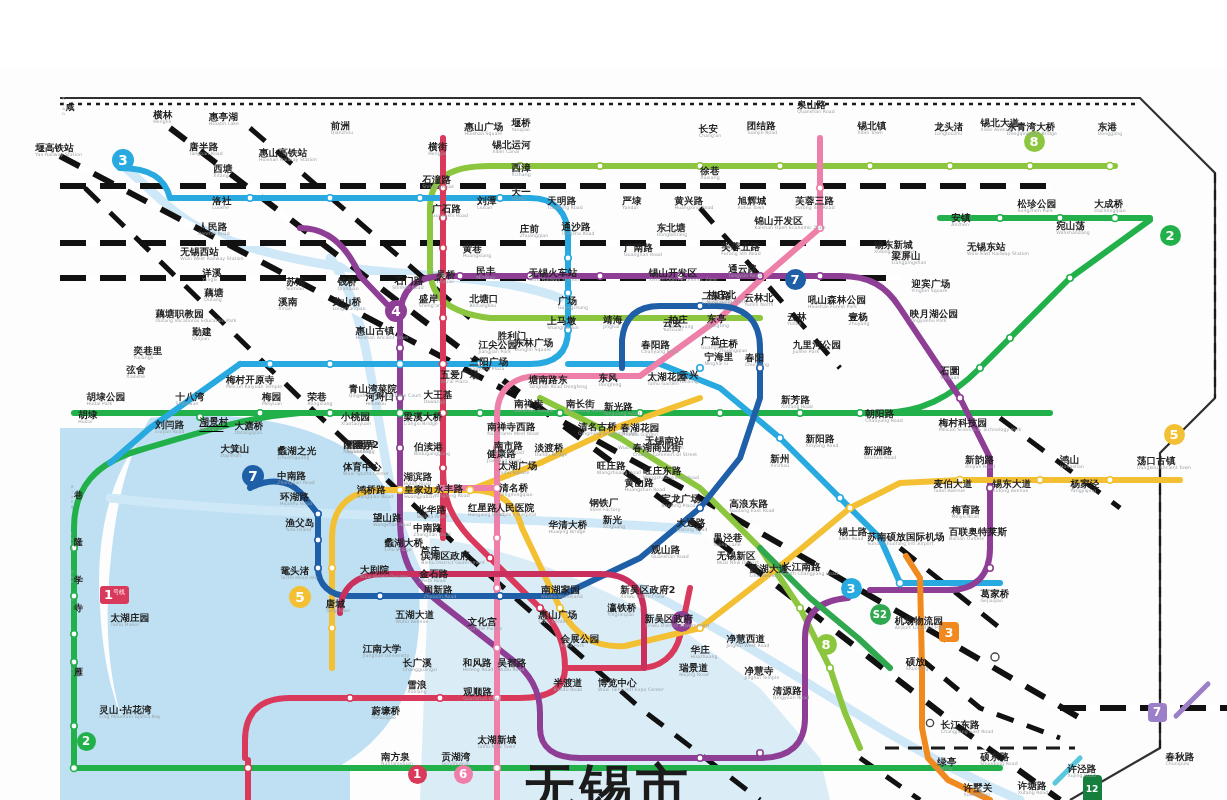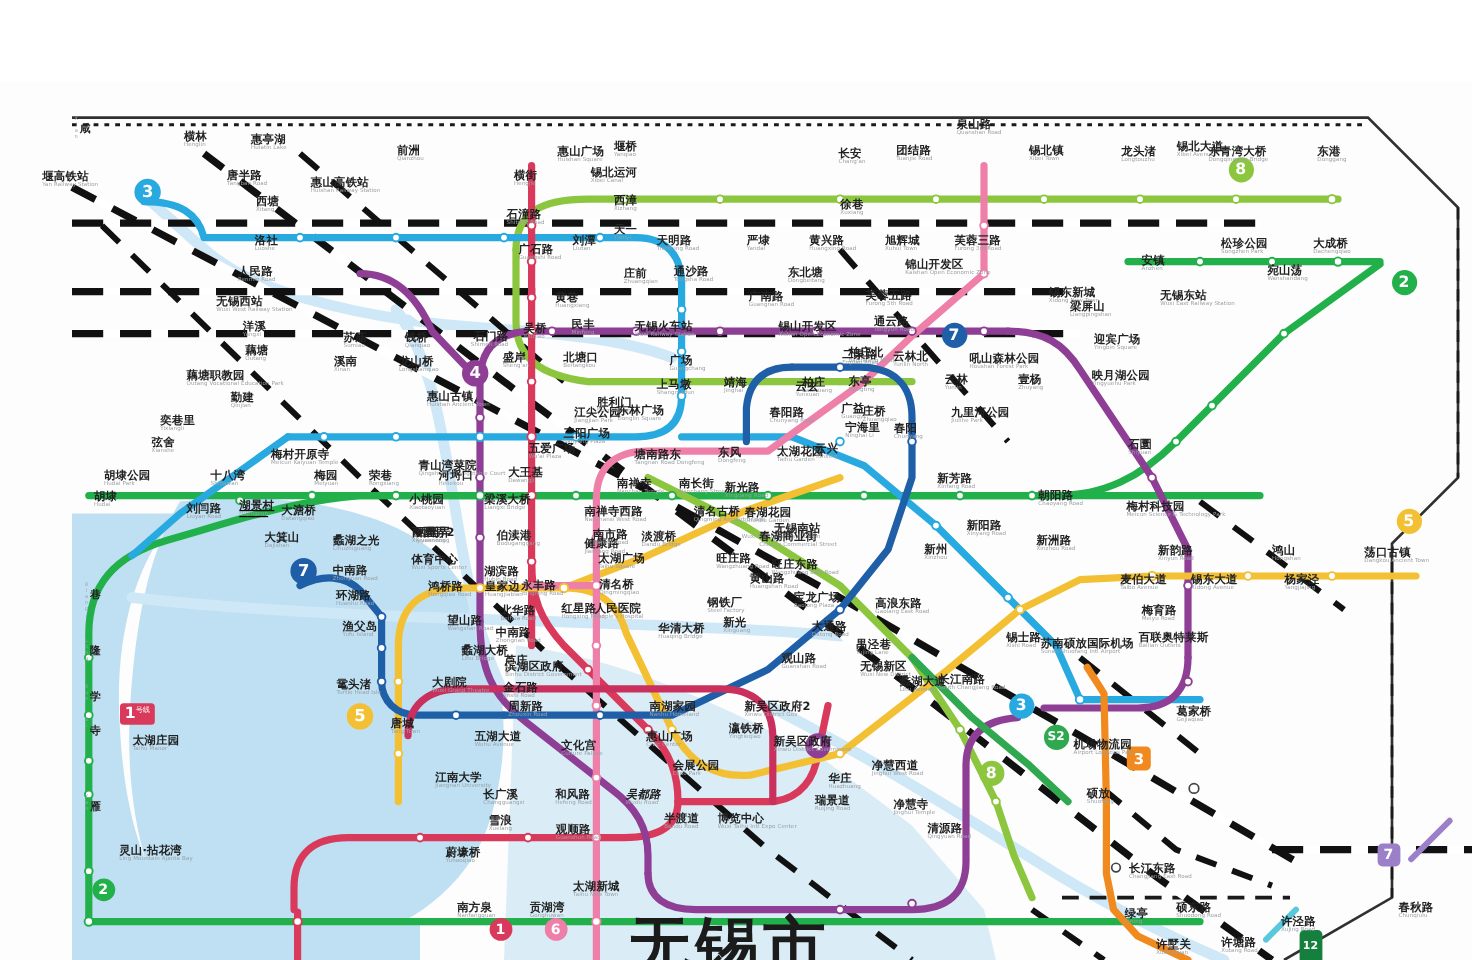--- a/index.html
+++ b/index.html
@@ -907,21 +907,21 @@
           <span class="en">Culture Palace</span>
         </div>
         <div class="lbl c" style="left: 558px; top: 542px;">
           <span class="cn">惠山广场</span>
           <span class="en">Civic Center</span>
         </div>
         <div class="lbl c" style="left: 478px; top: 590px;">
           <span class="cn">和风路</span>
           <span class="en">Hefeng Road</span>
         </div>
-        <div class="lbl c" style="left: 536px; top: 590px; font-style: italic;">
+        <div class="lbl c" style="left: 512px; top: 590px;">
           <span class="cn">吴都路</span>
           <span class="en">Wudu Road</span>
         </div>
         <div class="lbl c" style="left: 482px; top: 619px;">
           <span class="cn">观顺路</span>
           <span class="en">Guanshun Road</span>
         </div>
         <div class="lbl c" style="left: 580px; top: 566px;">
           <span class="cn">会展公园</span>
           <span class="en">Expo Park</span>

